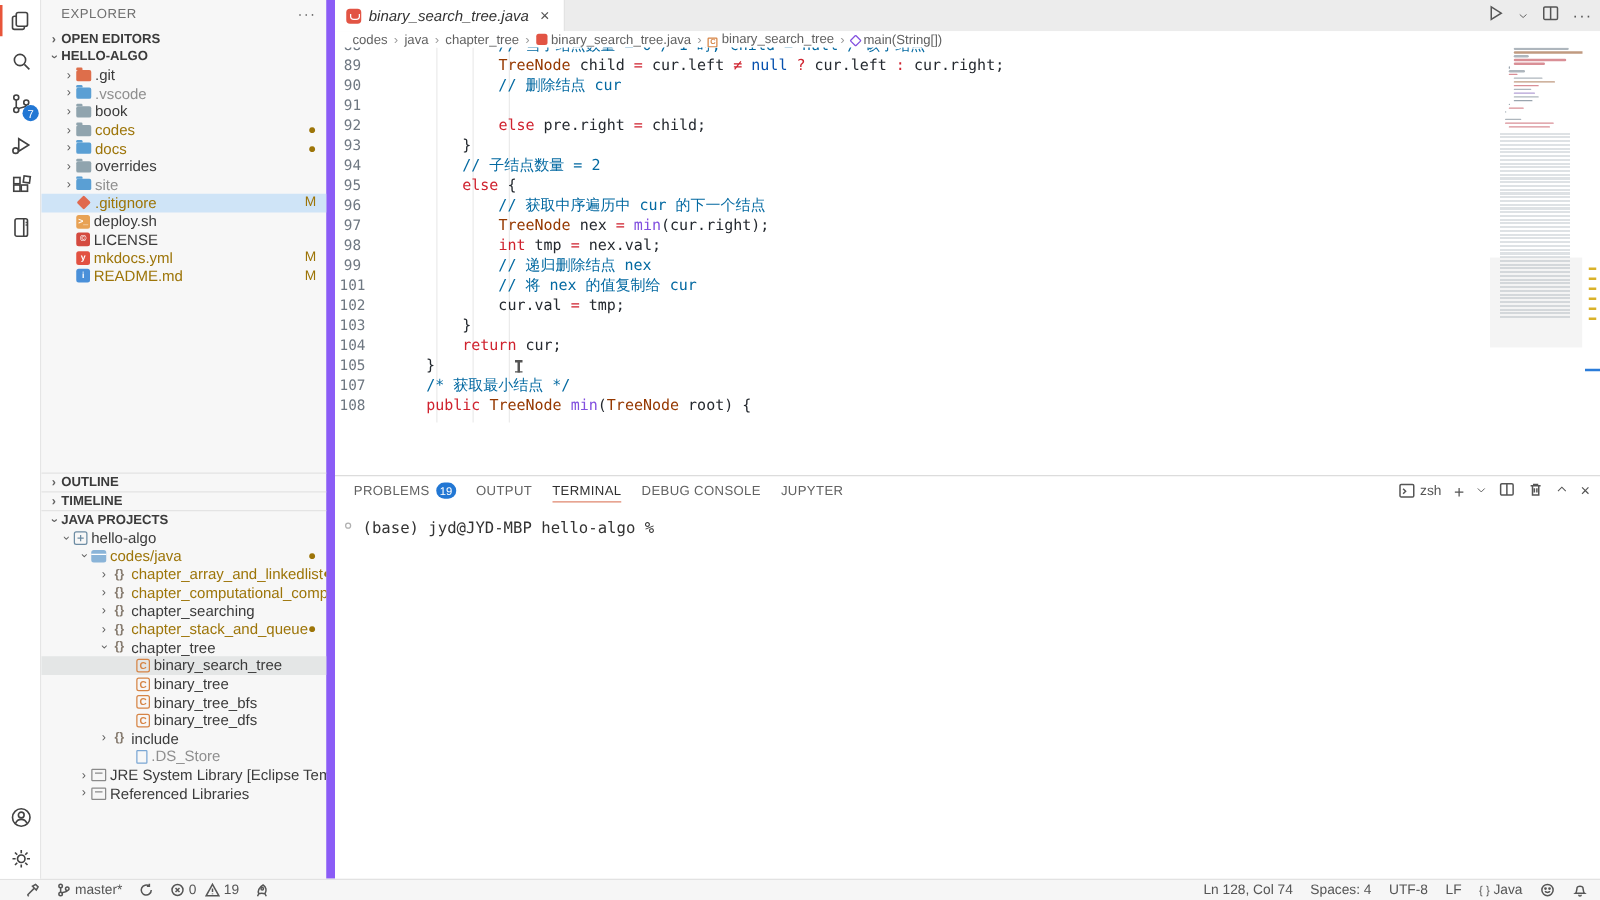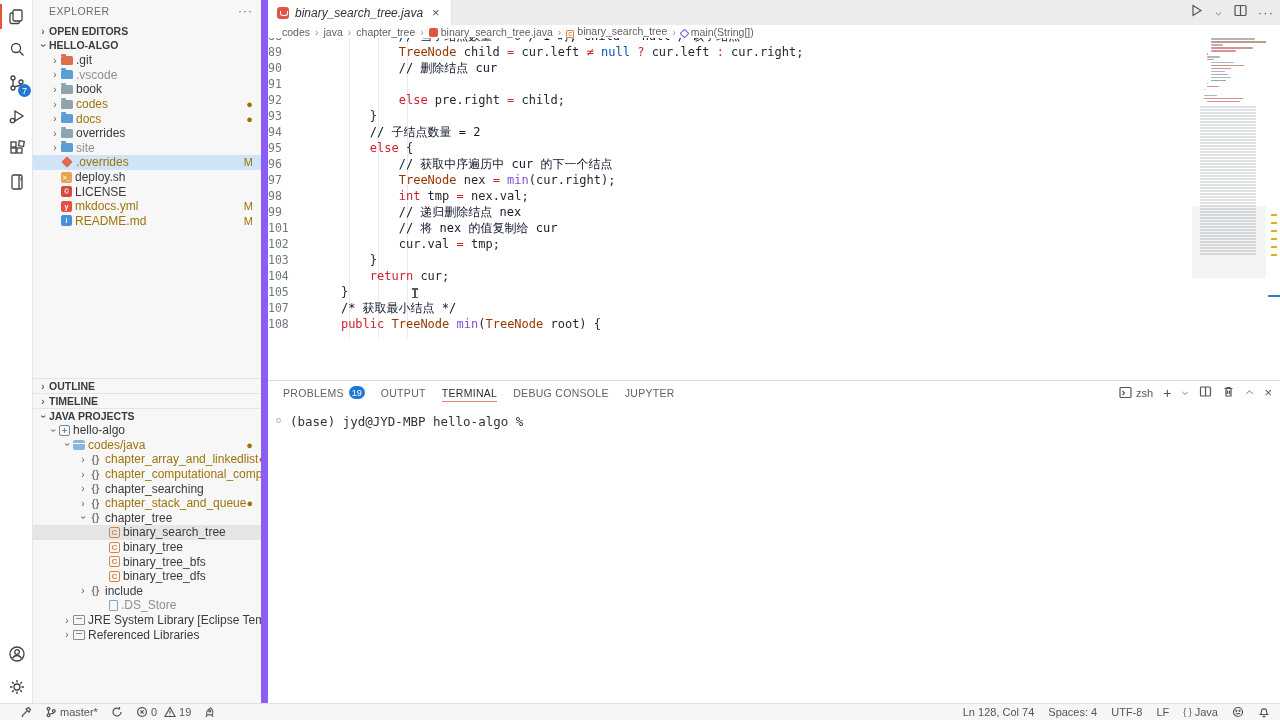--- a/index.html
+++ b/index.html
@@ -63,23 +63,23 @@
   .breadcrumb .bc-sep { margin:0 5px; color:#9a9a9a; }
   .breadcrumb .bc-item { cursor:pointer; }
   .bc-ico { display:inline-block; margin-right:3px; vertical-align:-1px; }
   .bc-java { width:9px; height:9px; border-radius:2px; background:#e25444; display:inline-block; }
   .bc-class { width:8px; height:8px; border:1px solid #d68445; border-radius:1px; color:#d68445; font-size:6px; font-weight:bold; display:inline-flex; align-items:center; justify-content:center; }
   .bc-method { width:7px; height:7px; border:1px solid #8250df; transform:rotate(45deg); border-radius:1px; display:inline-block; }
 
   .codearea { position:absolute; left:0; right:0; top:38px; bottom:0; overflow:hidden; background:#fff; }
   .codescroll { position:absolute; left:0; right:0; top:-10px; }
   .cline { display:flex; height:16px; line-height:16px; font-family:"DejaVu Sans Mono", monospace; font-size:12px; }
-  .cline .lnum { width:44px; flex:none; text-align:left; padding-right:16px; color:#6e7781; font-size:11.5px; }
+  .cline .lnum { width:44px; flex:none; text-align:center; padding-right:16px; color:#6e7781; font-size:11.5px; }
   .cline pre { font-family:inherit; white-space:pre; }
-  .tk-k{color:#cf222e} .tk-t{color:#953800} .tk-f{color:#8250df} .tk-n{color:#0550ae} .tk-c{color:#0f172a} .tk-d{color:#24292f}
+  .tk-k{color:#cf222e} .tk-t{color:#953800} .tk-f{color:#8250df} .tk-n{color:#0550ae} .tk-c{color:#0369a1} .tk-d{color:#24292f}
   .indent-guide { position:absolute; top:0; height:300px; width:1px; background:#ebebeb; }
   .ibeam { position:absolute; width:1.5px; height:10px; background:#555; }
   .ibeam::before, .ibeam::after { content:""; position:absolute; left:-2px; width:5.5px; height:1.5px; background:#555; }
   .ibeam::after { bottom:0; }
 
   .minimap { position:absolute; right:14px; top:0; width:74px; height:300px; overflow:hidden; }
   .mm-line { height:1.6px; margin-bottom:1.4px; border-radius:1px; }
   .mm-fill { margin-top:4px; height:150px; background:repeating-linear-gradient(180deg,#d3d8dc 0 1.6px, transparent 1.6px 3px); width:56px; margin-left:8px; opacity:.75; }
   .mm-slider { position:absolute; left:0; right:0; top:168px; height:72px; background:rgba(0,0,0,.045); }
   .ruler { position:absolute; right:0; top:0; width:12px; height:342px; }
@@ -220,21 +220,21 @@
           <span class="label lbl-plain">overrides</span>
         </div>
         <div class="tree-row" style="padding-left: 16px;">
           <span class="chev">›</span>
           <span class="ticon folder" style="background: rgb(90, 159, 212);"></span>
           <span class="label lbl-ignored">site</span>
         </div>
         <div class="tree-row row-sel-blue" style="padding-left: 16px;">
           <span class="chev"></span>
           <span class="ticon diamond"></span>
-          <span class="label lbl-modified">.overrides</span>
+          <span class="label lbl-modified">.gitignore</span>
           <span class="rbadge">M</span>
         </div>
         <div class="tree-row" style="padding-left: 16px;">
           <span class="chev"></span>
           <span class="ticon sqicon" style="background: rgb(232, 162, 84);">&gt;_</span>
           <span class="label lbl-plain">deploy.sh</span>
         </div>
         <div class="tree-row" style="padding-left: 16px;">
           <span class="chev"></span>
           <span class="ticon sqicon" style="background: rgb(212, 74, 63);">©</span>

